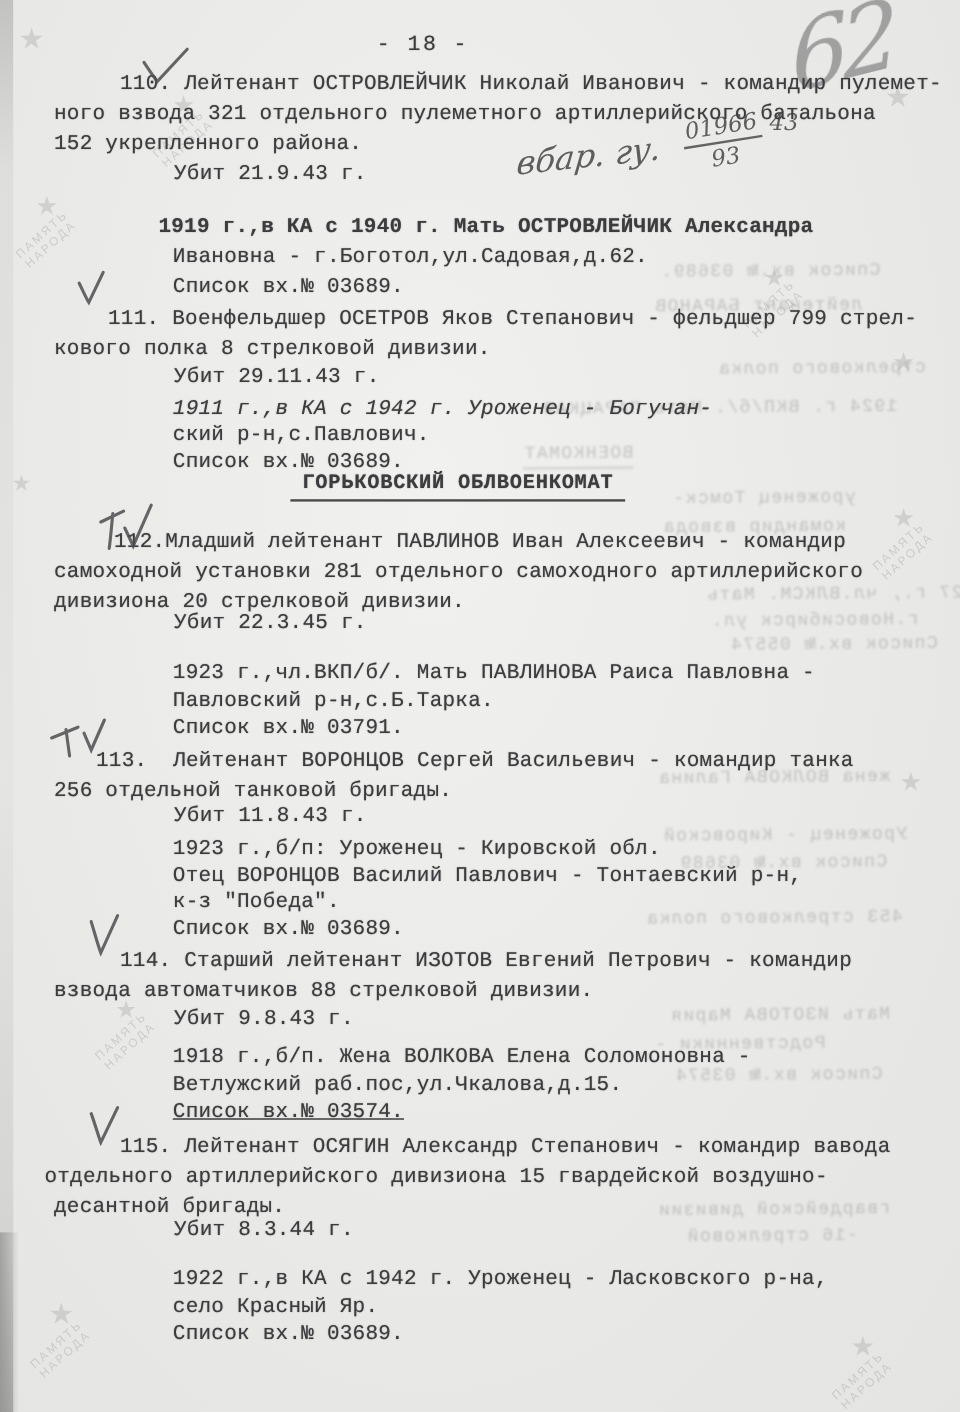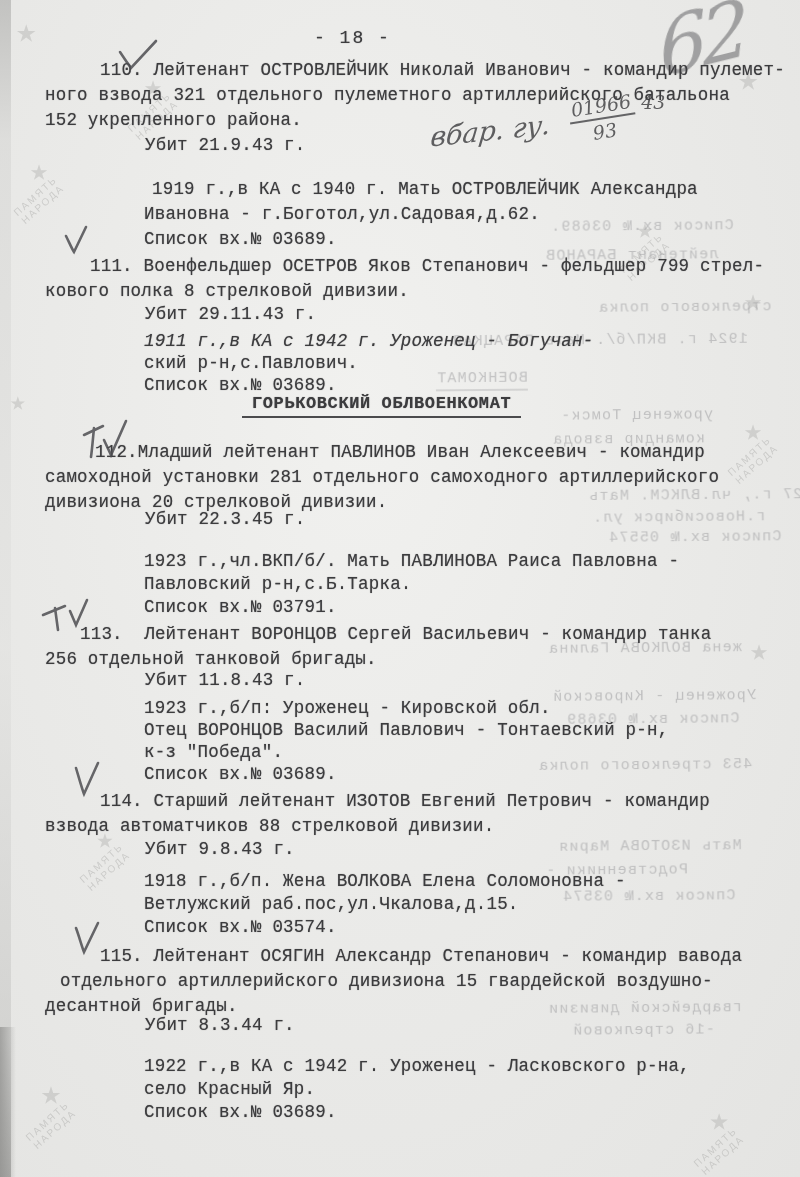--- a/index.html
+++ b/index.html
@@ -138,21 +138,21 @@
     <span class="sup">43</span>
   </div>
 
   <div class="section-heading">ГОРЬКОВСКИЙ ОБЛВОЕНКОМАТ</div>
 
   <div>
       <div class="tline" style="left: 100px; top: 60px;">110. Лейтенант ОСТРОВЛЕЙЧИК Николай Иванович - командир пулемет-</div>
       <div class="tline" style="left: 45px; top: 85px;">ного взвода 321 отдельного пулеметного артиллерийского батальона</div>
       <div class="tline" style="left: 45px; top: 110px;">152 укрепленного района.</div>
       <div class="tline" style="left: 145px; top: 135px;">Убит 21.9.43 г.</div>
-      <div class="tline" style="left: 152px; top: 179px;">1919 г.,в КА с 1940 г. Мать ОСТРОВЛЕЙЧИК Александра</div>
+      <div class="tline" style="left: 132px; top: 179px; font-weight: bold;">1919 г.,в КА с 1940 г. Мать ОСТРОВЛЕЙЧИК Александра</div>
       <div class="tline" style="left: 144px; top: 204px;">Ивановна - г.Боготол,ул.Садовая,д.62.</div>
       <div class="tline" style="left: 144px; top: 229px;">Список вх.№ 03689.</div>
       <div class="tline" style="left: 90px; top: 256px;">111. Военфельдшер ОСЕТРОВ Яков Степанович - фельдшер 799 стрел-</div>
       <div class="tline" style="left: 45px; top: 281px;">кового полка 8 стрелковой дивизии.</div>
       <div class="tline" style="left: 145px; top: 304px;">Убит 29.11.43 г.</div>
       <div class="tline" style="left: 144px; top: 331px; font-style: italic;">1911 г.,в КА с 1942 г. Уроженец - Богучан-</div>
       <div class="tline" style="left: 144px; top: 353px;">ский р-н,с.Павлович.</div>
       <div class="tline" style="left: 144px; top: 375px;">Список вх.№ 03689.</div>
       <div class="tline" style="left: 95px; top: 442px;">112.Младший лейтенант ПАВЛИНОВ Иван Алексеевич - командир</div>
       <div class="tline" style="left: 45px; top: 467px;">самоходной установки 281 отдельного самоходного артиллерийского</div>
@@ -166,23 +166,23 @@
       <div class="tline" style="left: 145px; top: 670px;">Убит 11.8.43 г.</div>
       <div class="tline" style="left: 144px; top: 698px;">1923 г.,б/п: Уроженец - Кировской обл.</div>
       <div class="tline" style="left: 144px; top: 720px;">Отец ВОРОНЦОВ Василий Павлович - Тонтаевский р-н,</div>
       <div class="tline" style="left: 144px; top: 742px;">к-з "Победа".</div>
       <div class="tline" style="left: 144px; top: 764px;">Список вх.№ 03689.</div>
       <div class="tline" style="left: 100px; top: 791px;">114. Старший лейтенант ИЗОТОВ Евгений Петрович - командир</div>
       <div class="tline" style="left: 45px; top: 816px;">взвода автоматчиков 88 стрелковой дивизии.</div>
       <div class="tline" style="left: 145px; top: 839px;">Убит 9.8.43 г.</div>
       <div class="tline" style="left: 144px; top: 871px;">1918 г.,б/п. Жена ВОЛКОВА Елена Соломоновна -</div>
       <div class="tline" style="left: 144px; top: 894px;">Ветлужский раб.пос,ул.Чкалова,д.15.</div>
-      <div class="tline" style="left: 144px; top: 917px;">Список вх.№ 03574.</div>
+      <div class="tline" style="left: 144px; top: 917px; text-decoration: underline;">Список вх.№ 03574.</div>
       <div class="tline" style="left: 100px; top: 946px; text-align: right;">115. Лейтенант ОСЯГИН Александр Степанович - командир вавода</div>
-      <div class="tline" style="left: 60px; top: 971px;">отдельного артиллерийского дивизиона 15 гвардейской воздушно-</div>
+      <div class="tline" style="left: 37px; top: 971px;">отдельного артиллерийского дивизиона 15 гвардейской воздушно-</div>
       <div class="tline" style="left: 45px; top: 996px;">десантной бригады.</div>
       <div class="tline" style="left: 145px; top: 1015px;">Убит 8.3.44 г.</div>
       <div class="tline" style="left: 144px; top: 1056px;">1922 г.,в КА с 1942 г. Уроженец - Ласковского р-на,</div>
       <div class="tline" style="left: 144px; top: 1079px;">село Красный Яр.</div>
       <div class="tline" style="left: 144px; top: 1102px;">Список вх.№ 03689.</div>
     </div>
 
   <svg class="mark" style="left:116px;top:38px" width="44" height="34" viewBox="0 0 44 34">
     <path d="M4 14 C8 20 12 26 15 30 L40 3"></path>
   </svg>

